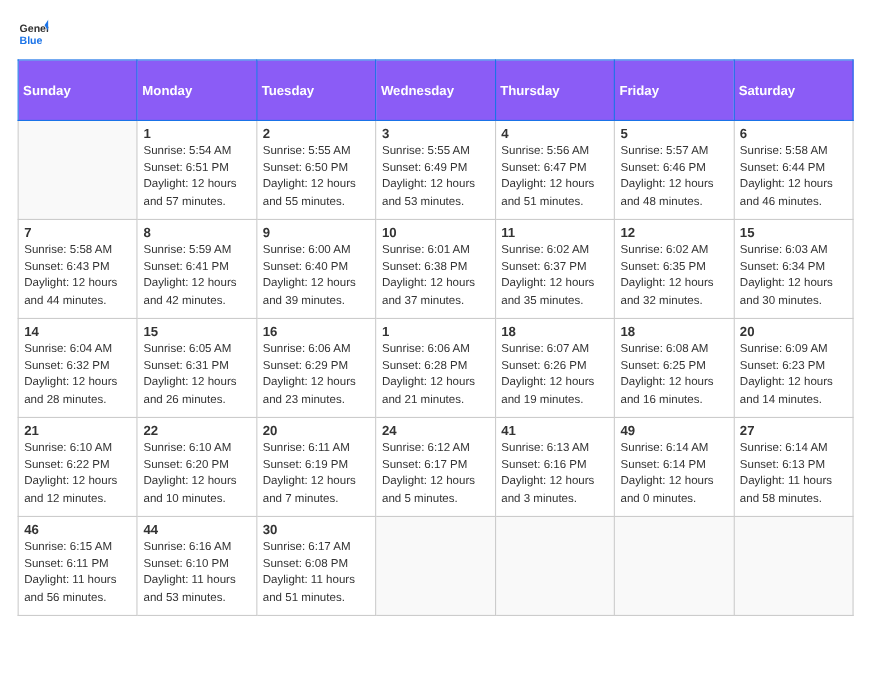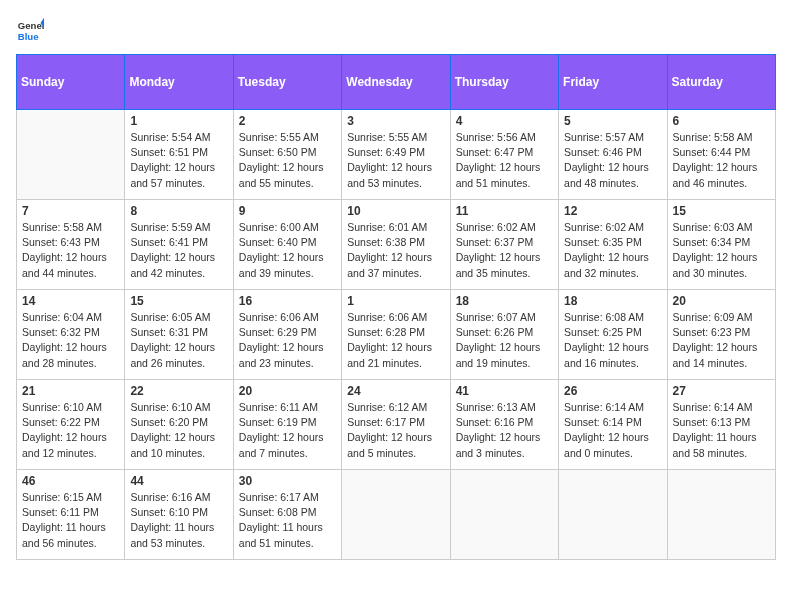--- a/index.html
+++ b/index.html
@@ -213,21 +213,21 @@
         </td>
         <td>
           <span class="day-number">24</span>
           <div class="day-info">Sunrise: 6:12 AM<br>Sunset: 6:17 PM<br>Daylight: 12 hours<br>and 5 minutes.</div>
         </td>
         <td>
           <span class="day-number">41</span>
           <div class="day-info">Sunrise: 6:13 AM<br>Sunset: 6:16 PM<br>Daylight: 12 hours<br>and 3 minutes.</div>
         </td>
         <td>
-          <span class="day-number">26</span>
+          <span class="day-number">49</span>
           <div class="day-info">Sunrise: 6:14 AM<br>Sunset: 6:14 PM<br>Daylight: 12 hours<br>and 0 minutes.</div>
         </td>
         <td>
           <span class="day-number">27</span>
           <div class="day-info">Sunrise: 6:14 AM<br>Sunset: 6:13 PM<br>Daylight: 11 hours<br>and 58 minutes.</div>
         </td>
       </tr>
       <tr>
         <td>
           <span class="day-number">46</span>

